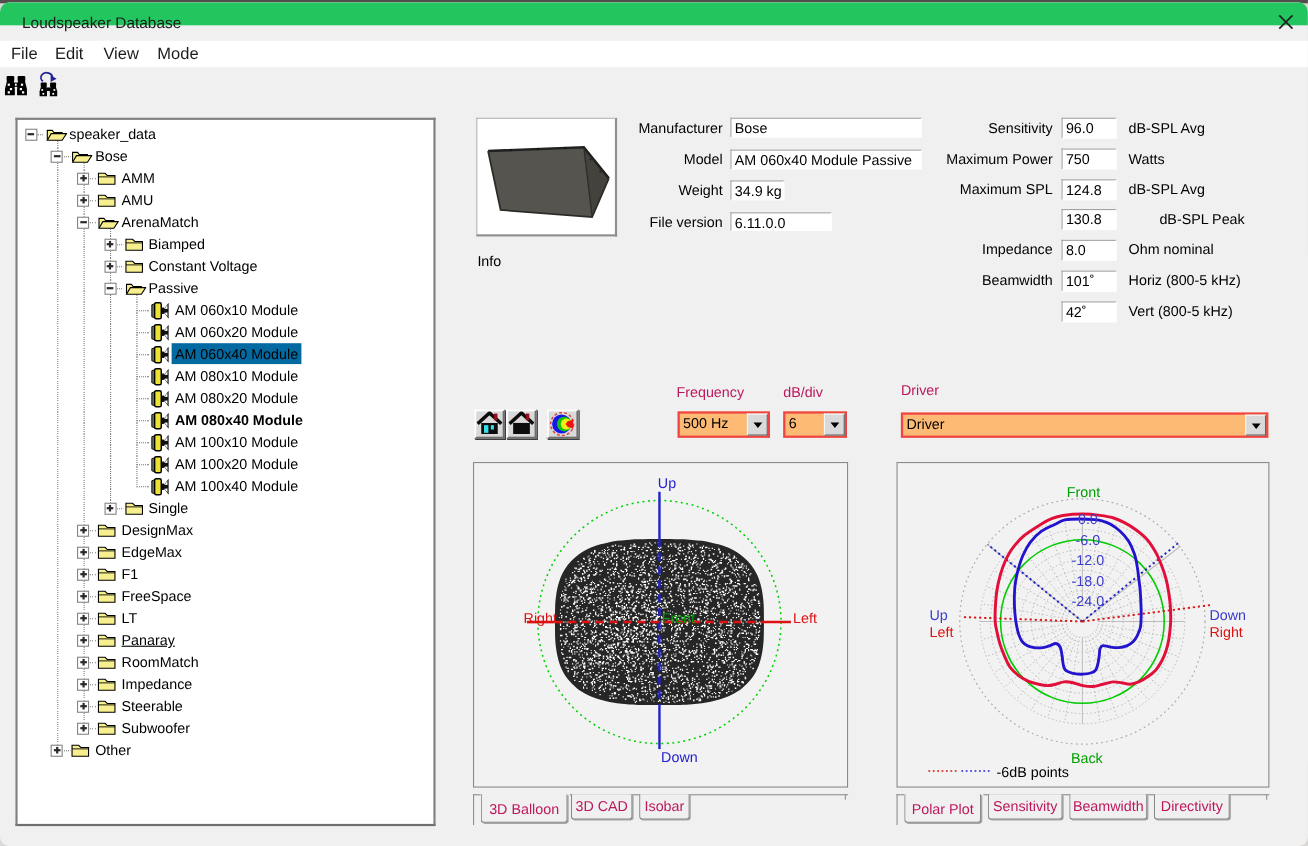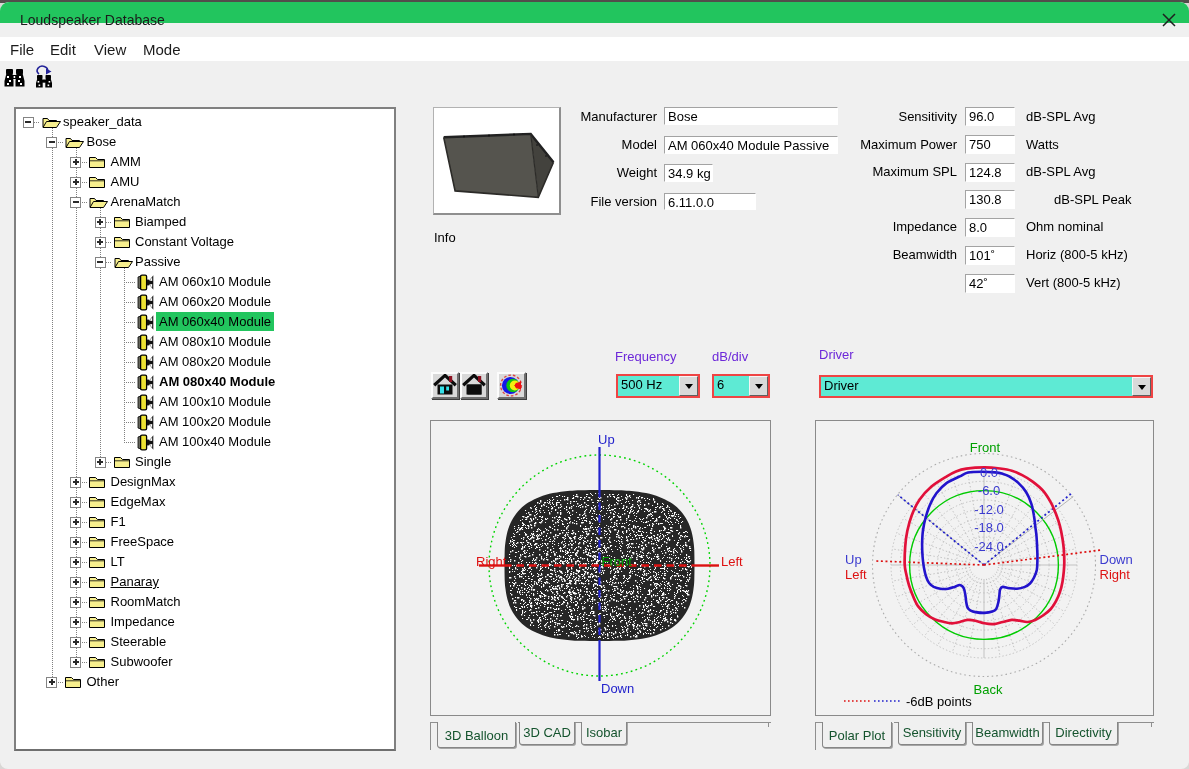--- a/index.html
+++ b/index.html
@@ -18,28 +18,28 @@
 .mh { position:absolute; left:1.5px; top:3.5px; width:6px; height:2px; background:#2b2b2b; }
 .mv { position:absolute; left:3.5px; top:1.5px; width:2px; height:6px; background:#2b2b2b; }
 .tlab { position:absolute; height:19px; line-height:19px; font-size:13px; color:#000; padding:0 3px; white-space:nowrap; }
 .rlab { font-size:13px; color:#000; height:18px; line-height:18px; white-space:nowrap; }
 .llab { font-size:13px; color:#000; height:18px; line-height:18px; white-space:nowrap; }
 .tb { background:#fff; border:1px solid #fff; border-top:1px solid #a3a3a3; border-left:1px solid #a3a3a3; font-size:13px; color:#000; padding:1px 0 0 3px; white-space:nowrap; overflow:hidden; }
 #infolab { position:absolute; left:434px; top:228px; font-size:13px; }
 #infobox { position:absolute; left:433px; top:247px; width:434px; height:89px; background:#fff; border:1px solid #9a9a9a; font-size:13px; line-height:15.5px; padding:1px 4px; color:#000; }
 .btn3 { position:absolute; width:28px; height:27px; background:#d9d9d9; border:2px solid; border-color:#fcfcfc #6e6e6e #6e6e6e #fcfcfc; box-shadow:1px 1px 0 #3c3c3c; }
 .btn3 svg { position:absolute; left:0; top:0; }
-.flab { position:absolute; font-size:13px; color:#6d28d9; }
-.combo { background:#5eead4; border:6px solid #ef4444; border-style:solid;text-align:right; }
+.flab { position:absolute; font-size:13px; color:#be185d; }
+.combo { background:#fdba74; border:6px solid #ef4444; border-style:solid;text-align:right; }
 .cbtext { position:absolute; left:3px; top:1px; font-size:13px; color:#000; }
 .cbtn { position:absolute; right:0; top:0; bottom:0; background:#d9d9d9; border:1px solid; border-color:#f5f5f5 #5f5f5f #5f5f5f #f5f5f5; }
 .carr { position:absolute; left:50%; top:50%; margin:-2px 0 0 -4px; width:0; height:0; border:4px solid transparent; border-top:5px solid #000; }
 .panel { position:absolute; background:#f2f2f2; border:1px solid #8a8a8a; }
 .tline { position:absolute; height:1px; background:#8f8f8f; }
-.tab { position:absolute; background:#f0f0f0; border:1px solid #868686; border-top:none; border-radius:0 0 3px 3px; box-shadow:1px 1px 0 #a6a6a6; font-size:13px; text-align:center; padding-top:3px; color:#14532d; }
+.tab { position:absolute; background:#f0f0f0; border:1px solid #868686; border-top:none; border-radius:0 0 3px 3px; box-shadow:1px 1px 0 #a6a6a6; font-size:13px; text-align:center; padding-top:3px; color:#be185d; }
 .tab.on { padding-top:6px; }
 #xbtn { position:absolute; right:9px; top:8px; width:22px; height:20px; }
 </style></head><body>
 <div id="topstrip"></div>
 <div id="win">
 <div id="titlebar">
       <div id="title">Loudspeaker Database</div>
 <svg id="xbtn" viewBox="0 0 22 20">
         <path d="M5,4 L17,16 M17,4 L5,16" stroke="#1f1f1f" stroke-width="1.5" fill="none"></path>
       </svg>
@@ -188,21 +188,21 @@
       <div class="tlab" style="left:140px;top:183px;">AM 060x20 Module</div>
       <div class="hdot" style="left:108px;top:213px;width:12px"></div>
       <svg class="abs" style="left:120.5px;top:204.5px" width="17" height="17" viewBox="0 0 17 17">
         <polygon points="1,3 4,2 4,15 1,14" fill="#6b6b60" stroke="#000" stroke-width="0.8"></polygon>
         <rect x="3.6" y="1.2" width="6" height="14.6" rx="1.4" fill="#ece233" stroke="#000" stroke-width="1.3"></rect>
         <rect x="10" y="5.6" width="2.2" height="5.8" fill="#111"></rect>
         <polygon points="10.8,8.5 16.3,1.2 16.3,15.8" fill="#111"></polygon>
         <polygon points="12.6,6.6 15.2,3.2 15.2,6.9" fill="#fff"></polygon>
         <polygon points="12.6,10.4 15.2,13.8 15.2,10.1" fill="#fff"></polygon>
       </svg>
-      <div class="tlab" style="left:140px;top:203px;background:#22c55e;">AM 060x40 Module</div>
+      <div class="tlab" style="left:140px;top:203px;background:#0369a1;">AM 060x40 Module</div>
       <div class="hdot" style="left:108px;top:233px;width:12px"></div>
       <svg class="abs" style="left:120.5px;top:224.5px" width="17" height="17" viewBox="0 0 17 17">
         <polygon points="1,3 4,2 4,15 1,14" fill="#6b6b60" stroke="#000" stroke-width="0.8"></polygon>
         <rect x="3.6" y="1.2" width="6" height="14.6" rx="1.4" fill="#ece233" stroke="#000" stroke-width="1.3"></rect>
         <rect x="10" y="5.6" width="2.2" height="5.8" fill="#111"></rect>
         <polygon points="10.8,8.5 16.3,1.2 16.3,15.8" fill="#111"></polygon>
         <polygon points="12.6,6.6 15.2,3.2 15.2,6.9" fill="#fff"></polygon>
         <polygon points="12.6,10.4 15.2,13.8 15.2,10.1" fill="#fff"></polygon>
       </svg>
       <div class="tlab" style="left:140px;top:223px;">AM 080x10 Module</div>

